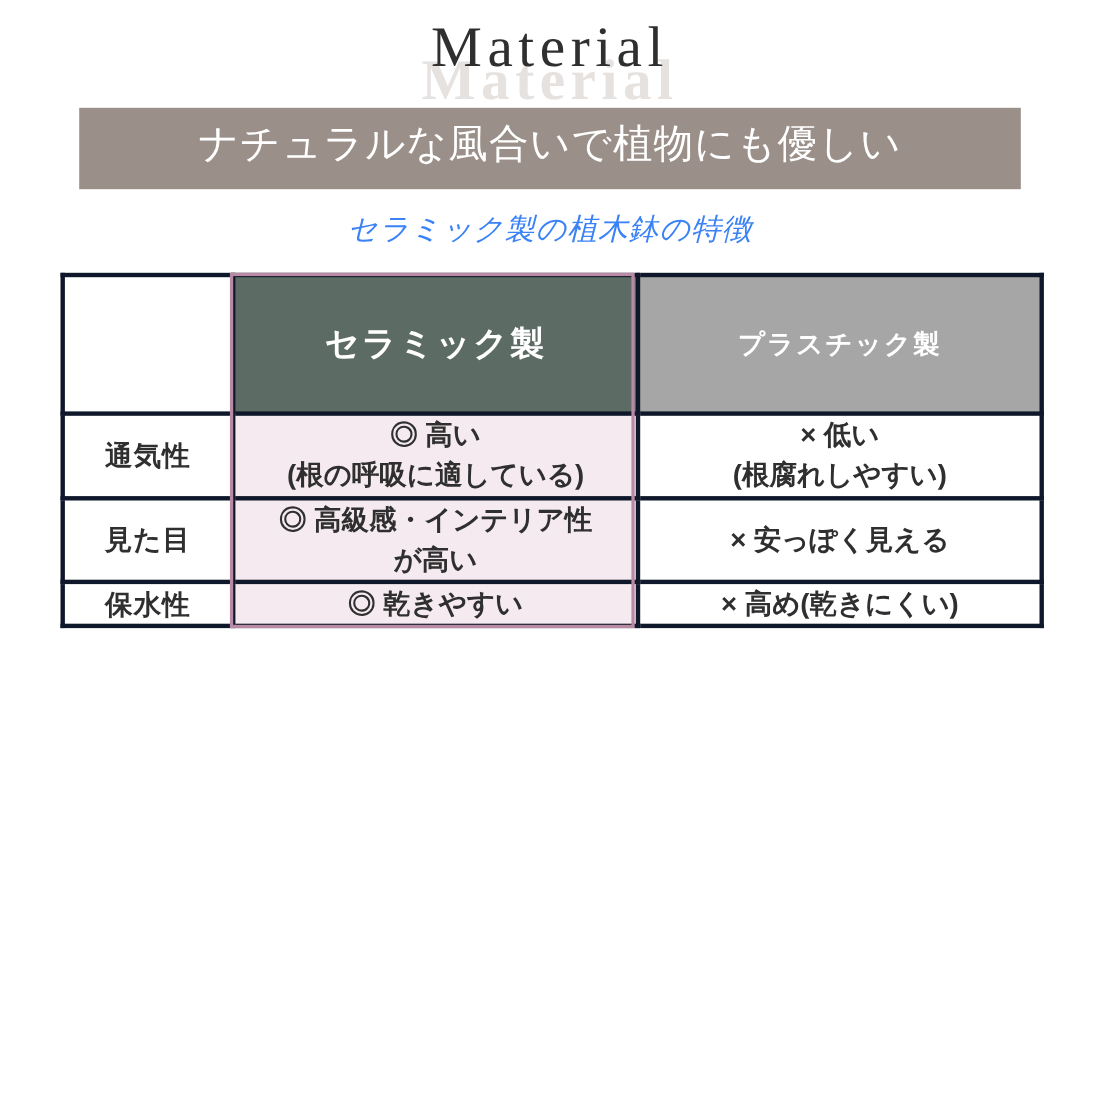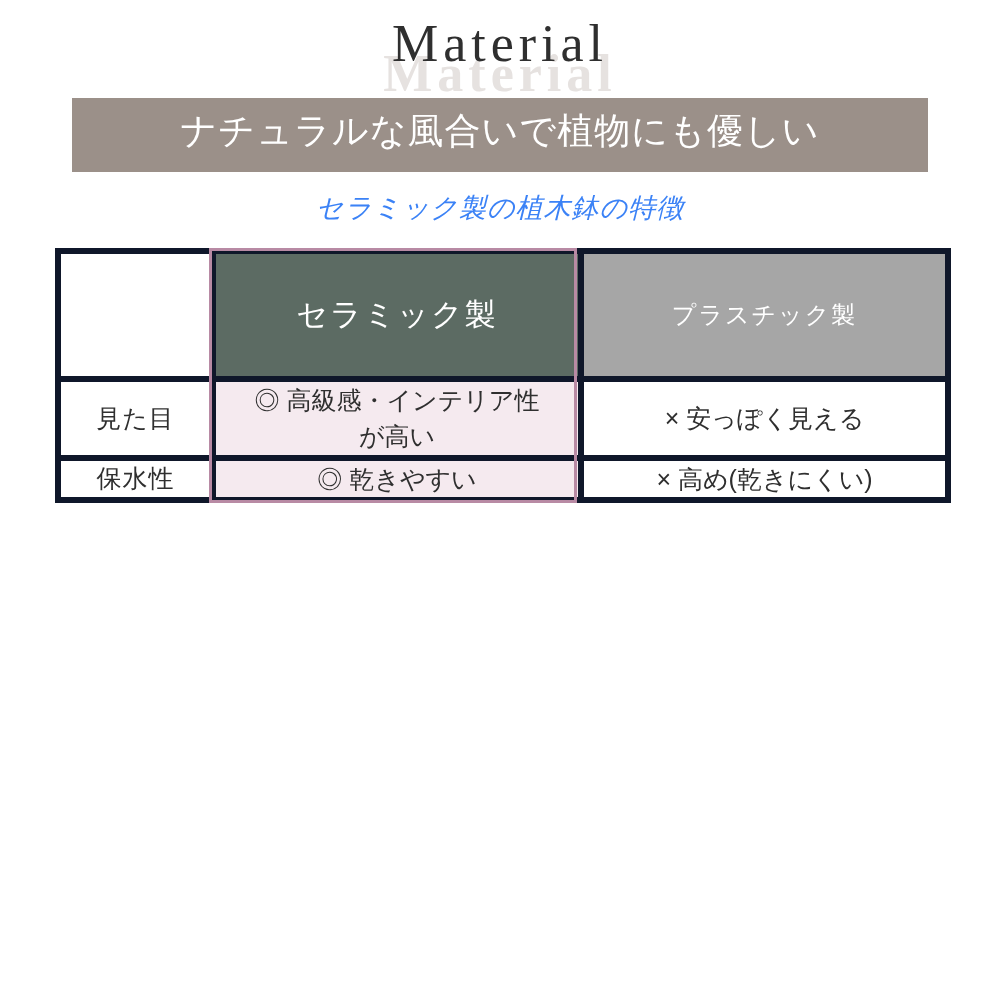--- a/index.html
+++ b/index.html
@@ -78,24 +78,24 @@
   }
   table.compare {
     width: 890px;
     border-collapse: collapse;
     table-layout: fixed;
     background: #ffffff;
     border: 1px solid #cfcfcf;
   }
   table.compare td,
   table.compare th {
-    border: 6px solid #0f172a;
+    border: 4px solid #0f172a;
     text-align: center;
     vertical-align: middle;
-    font-weight: normal;
+    font-weight: bold;
     padding: 0 4px;
   }
   col.c-label { width: 155px; }
   col.c-ceramic { width: 368px; }
   col.c-plastic { width: 367px; }
 
   thead th.corner {
     background: #ffffff;
     height: 122px;
   }
@@ -169,20 +169,31 @@
       </colgroup>
       <thead>
         <tr>
           <th class="corner"></th>
           <th class="head-ceramic">セラミック製</th>
           <th class="head-plastic">プラスチック製</th>
         </tr>
       </thead>
       <tbody>
         <tr>
+          <td class="row-label">通気性</td>
+          <td class="cell-ceramic">
+            <span class="cell-line">◎ 高い</span>
+            <span class="cell-line">(根の呼吸に適している)</span>
+          </td>
+          <td class="cell-plastic">
+            <span class="cell-line">× 低い</span>
+            <span class="cell-line">(根腐れしやすい)</span>
+          </td>
+        </tr>
+        <tr>
           <td class="row-label">見た目</td>
           <td class="cell-ceramic">
             <span class="cell-line">◎ 高級感・インテリア性</span>
             <span class="cell-line">が高い</span>
           </td>
           <td class="cell-plastic">
             <span class="cell-line">× 安っぽく見える</span>
           </td>
         </tr>
         <tr>

